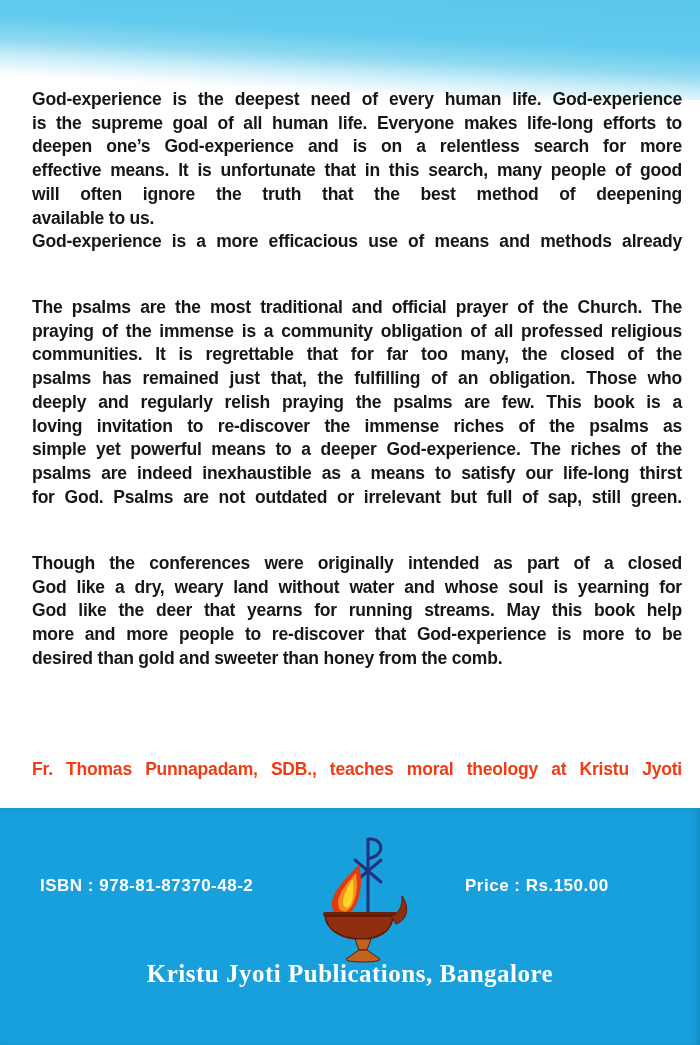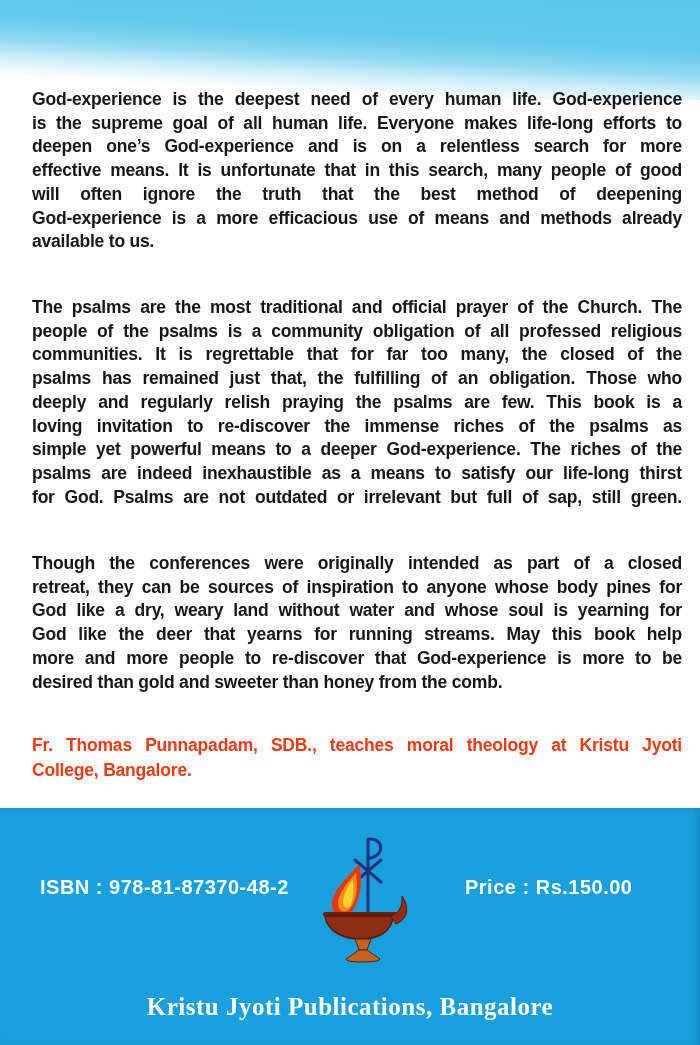--- a/index.html
+++ b/index.html
@@ -20,72 +20,71 @@
     color:#161616; font-size:17.5px; font-weight:700;
     letter-spacing:-0.2px;
   }
   .p1 { top:88px; }
   .p2 { top:296px; }
   .p3 { top:552px; }
   .tline { line-height:23.7px; white-space:nowrap; }
   .tline.just { text-align:justify; text-align-last:justify; white-space:normal; }
   .it { }
   .author { top:733px; color:#f23b13; }
-  .author .tline { line-height:25px; }
+  .author .tline { line-height:25px;margin-top:24px; }
   
   .footer {
     position:absolute; left:0; top:808px; width:700px; height:237px;
     background:#18a0dc; border-bottom:3px solid #0e85ba;
     box-shadow:inset -5px 0 10px -4px rgba(10,70,110,0.35);
   }
   .isbn, .price {
     position:absolute; top:68px; color:#ffffff;
-    font-size:20px; font-weight:700; letter-spacing:0.5px;
+    font-size:17px; font-weight:700; letter-spacing:0.5px;
   }
   .isbn { left:40px; }
   .price { left:448px;margin-left:17px; }
   .logo { position:absolute; left:318px; top:25px; width:92px; height:132px; }
   .publisher {
     position:absolute; left:0; top:152px; width:700px; text-align:center;
     color:#ffffff; font-family:"Liberation Serif","DejaVu Serif",serif;
-    font-size:25px; font-weight:700; letter-spacing:0.5px;margin-top:33px;
+    font-size:25px; font-weight:700; letter-spacing:0.5px;
   }
 </style>
 </head>
 <body>
 
 <div class="cover">
 
   <div class="top-band"></div>
 
   <div class="para p1">
       <div class="tline just"><span>God-experience is the deepest need of every human life. God-experience</span></div>
       <div class="tline just"><span>is the supreme goal of all human life. Everyone makes life-long efforts to</span></div>
       <div class="tline just"><span>deepen one’s God-experience and is on a relentless search for more</span></div>
       <div class="tline just"><span>effective means.  It is unfortunate that in this search, many people of good</span></div>
       <div class="tline just"><span>will often ignore the truth that the best method of deepening</span></div>
+      <div class="tline"><span>available to us.</span></div>
       <div class="tline just"><span>God-experience is  a more efficacious use of means and methods already</span></div>
-      <div class="tline"><span>available to us.</span></div>
     </div>
 
   <div class="para p2">
       <div class="tline just"><span>The psalms are the most traditional and official prayer of the Church.  The</span></div>
-      <div class="tline just"><span>people of the psalms is a community obligation of all professed religious</span></div>
+      <div class="tline just"><span>praying of the immense is a community obligation of all professed religious</span></div>
       <div class="tline just"><span>communities. It is regrettable that for far too many, the closed of the</span></div>
       <div class="tline just"><span>psalms has remained just that, the fulfilling of an obligation. Those who</span></div>
       <div class="tline just"><span>deeply and regularly relish praying the psalms are few.  This book is a</span></div>
       <div class="tline just"><span>loving invitation to re-discover the immense riches of the psalms as</span></div>
       <div class="tline just"><span>simple yet powerful means to a deeper God-experience. The riches of the</span></div>
       <div class="tline just"><span>psalms are indeed inexhaustible as a means to satisfy our life-long thirst</span></div>
       <div class="tline just"><span>for God. Psalms are not outdated  or irrelevant but </span><span class="it">full of sap, still green</span><span>.</span></div>
     </div>
 
   <div class="para p3">
       <div class="tline just"><span>Though the conferences were originally intended as part of a closed</span></div>
-      <div class="tline just"><span>retreat, they can be sources of inspiration to anyone whose body pines for</span></div>
       <div class="tline just"><span>God </span><span class="it">like a dry, weary land without  water</span><span> and whose soul is yearning for</span></div>
       <div class="tline just"><span>God  </span><span class="it">like the deer that yearns for running streams</span><span>. May this book help</span></div>
       <div class="tline just"><span>more and more people to re-discover that God-experience  is </span><span class="it">more to  be</span></div>
       <div class="tline"><span class="it">desired than gold and sweeter than honey from the comb</span><span>.</span></div>
     </div>
 
   <div class="para author">
       <div class="tline just"><span>Fr. Thomas Punnapadam, SDB.,  teaches moral theology at Kristu Jyoti</span></div>
       <div class="tline"><span>College, Bangalore.</span></div>
     </div>

